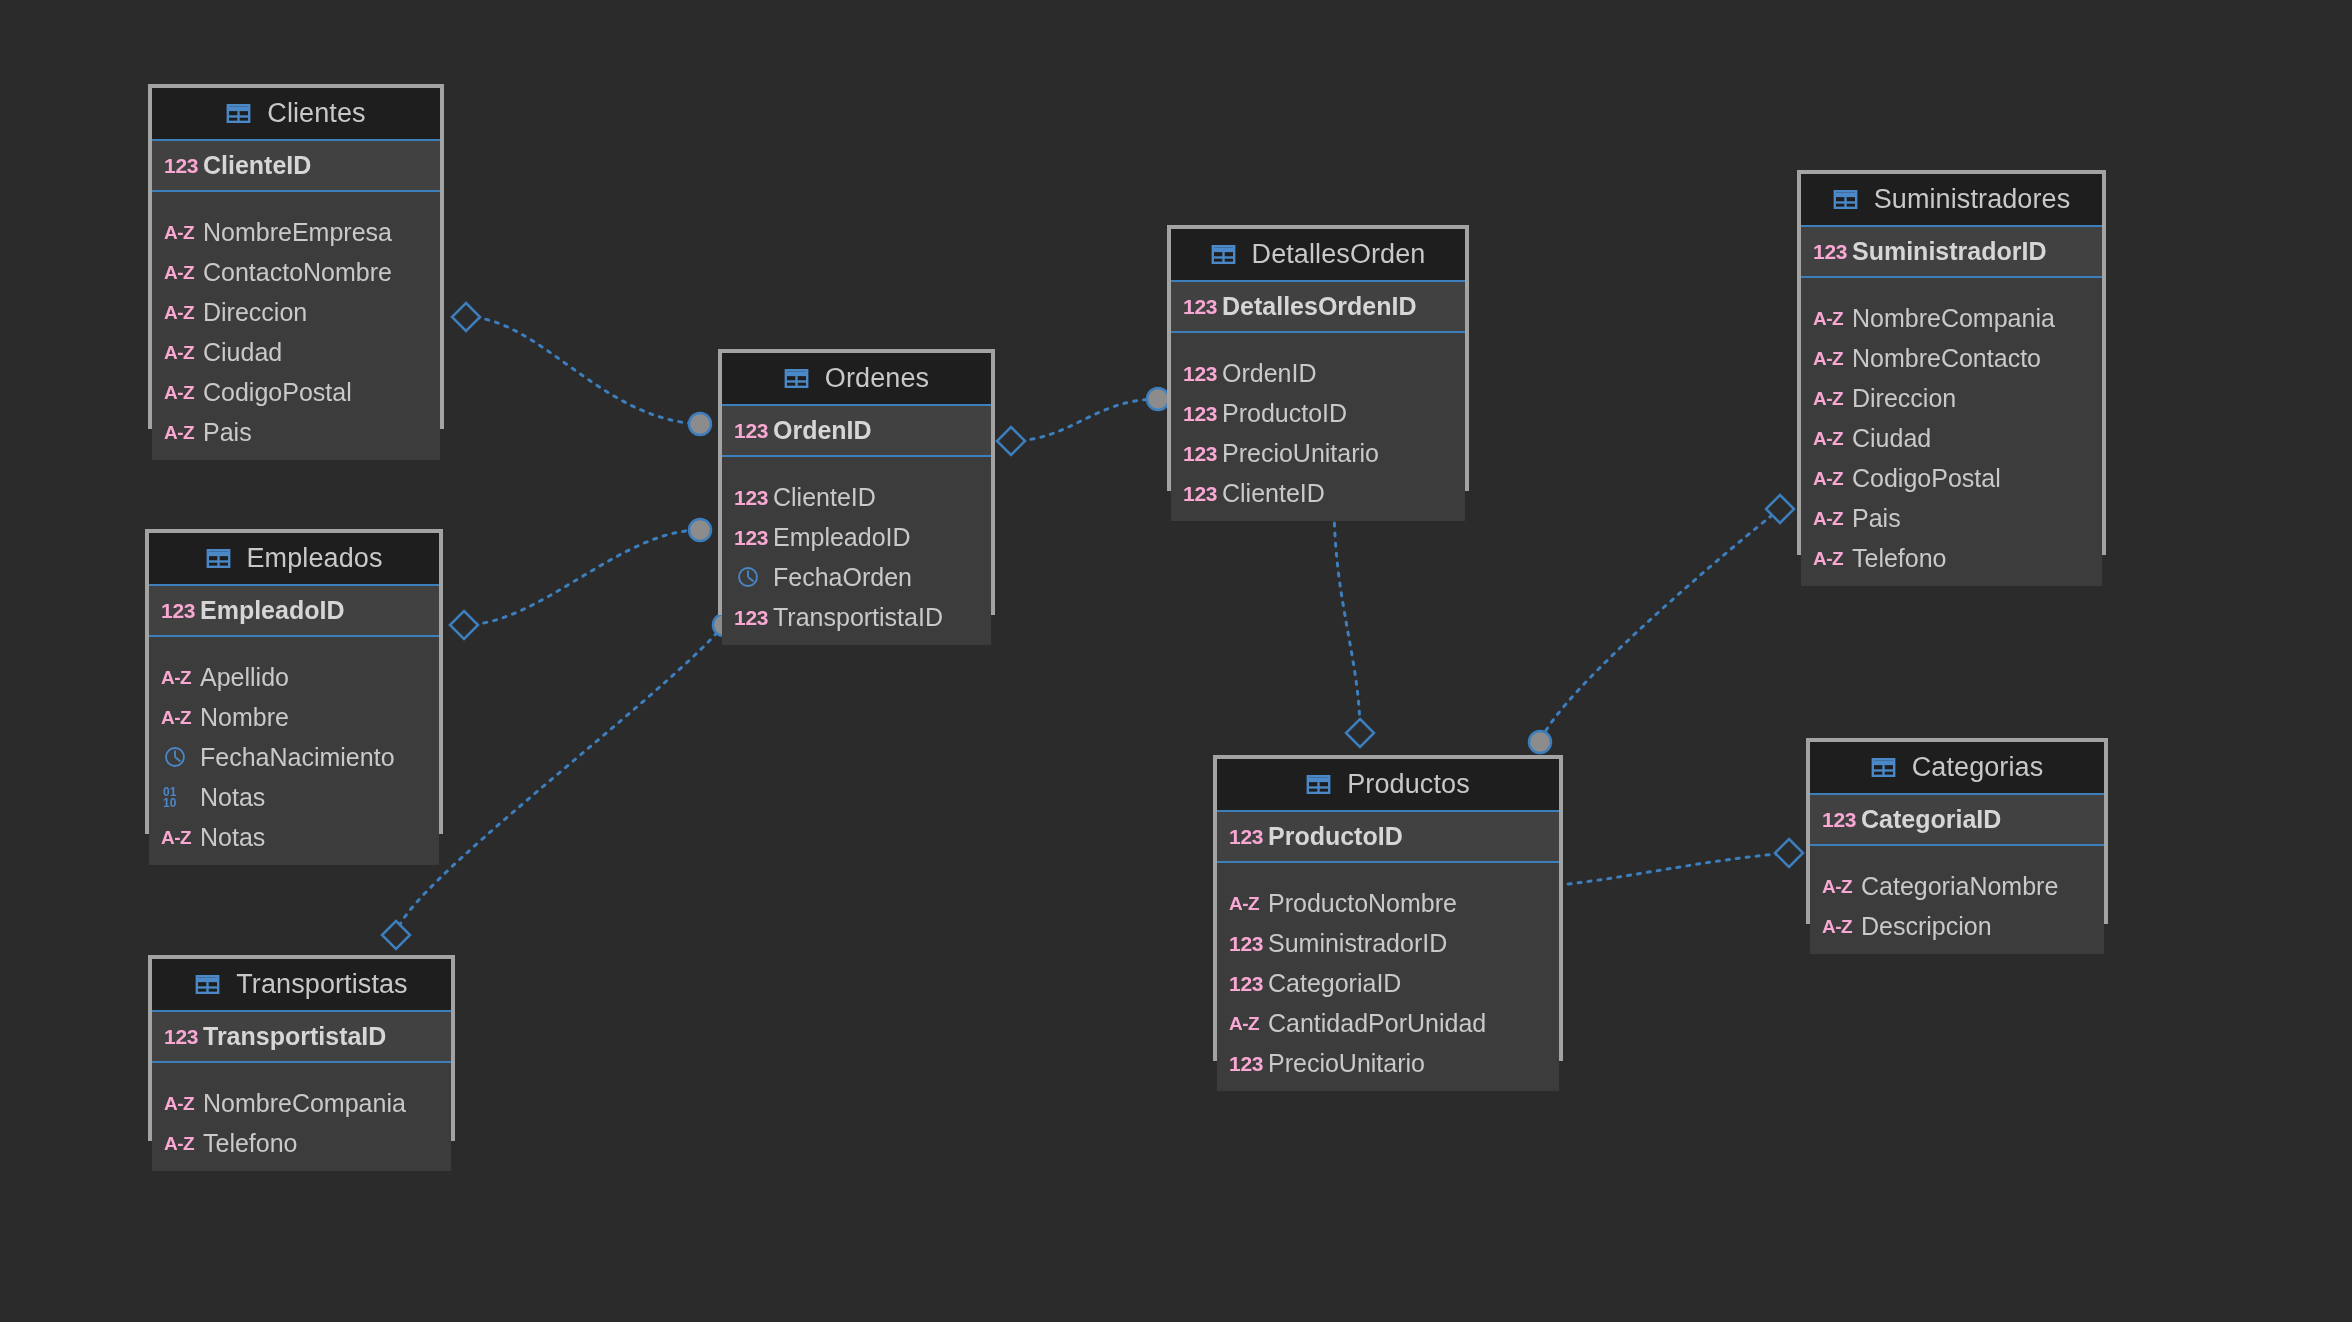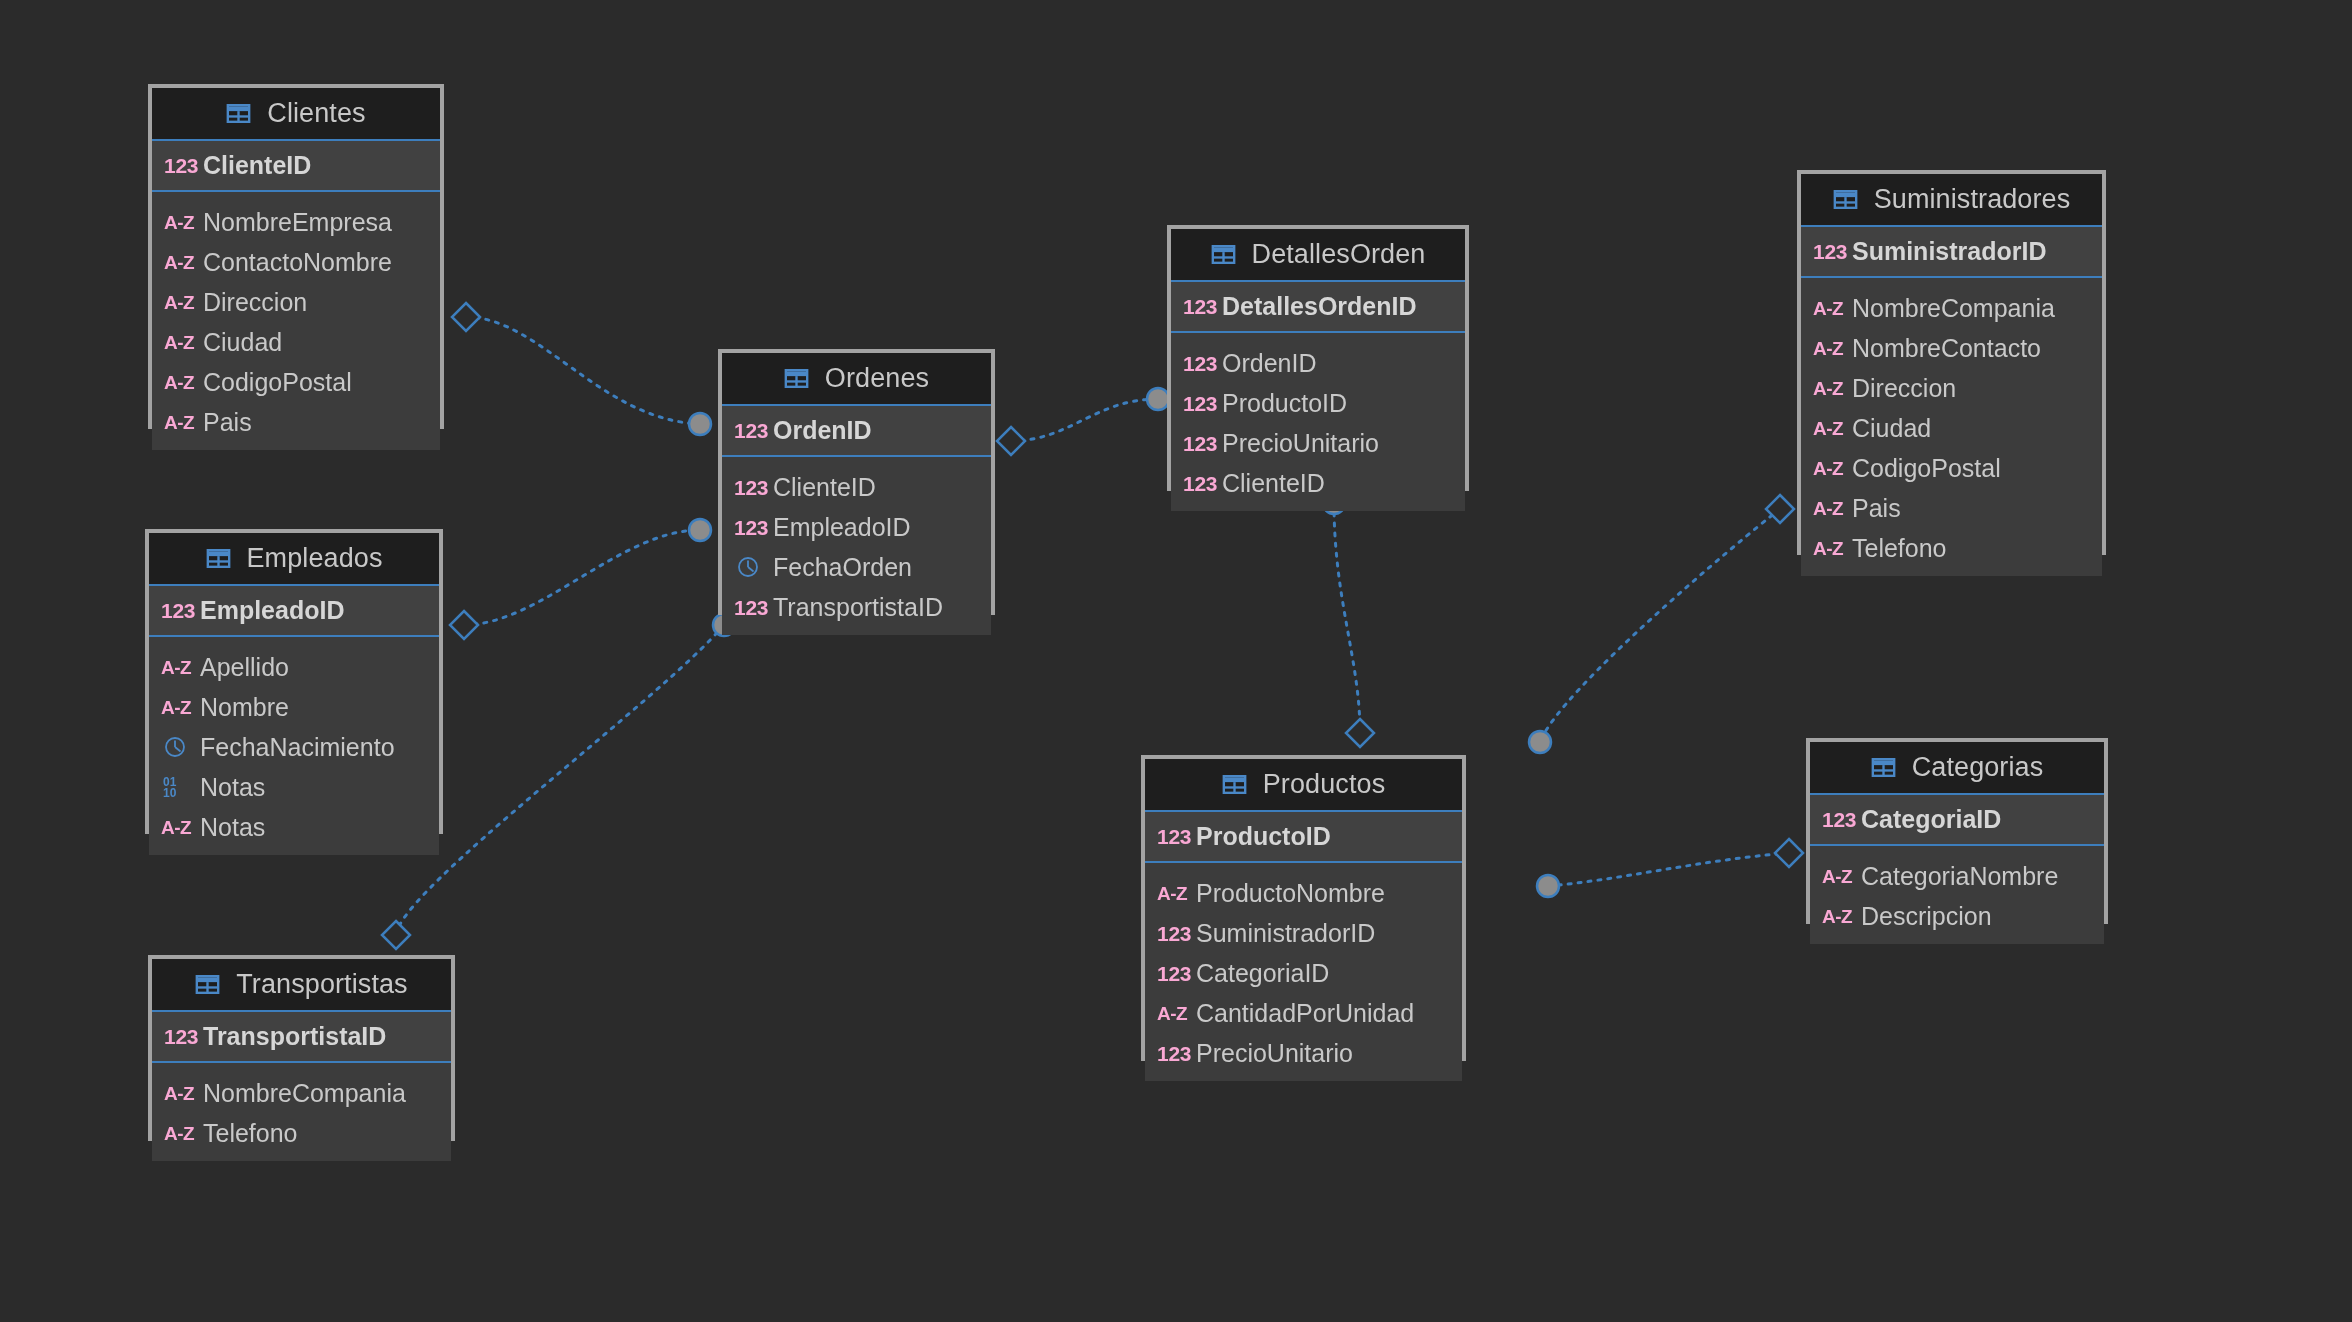--- a/index.html
+++ b/index.html
@@ -68,21 +68,21 @@
 
   .field {
     display: flex;
     align-items: center;
     height: 40px;
     padding-left: 12px;
     box-sizing: border-box;
     white-space: nowrap;
   }
   .pk-section .field { height: 49px; }
-  .field-section { padding-top: 10px; padding-bottom: 8px; }
+  .field-section { padding-top: 20px; padding-bottom: 8px; }
 
   .field-name {
     font-size: 25px;
     color: #c9c9c9;
     line-height: 1;
     margin-left: 9px;
   }
   .field.pk .field-name {
     font-weight: bold;
     color: #d6d6d6;
@@ -351,21 +351,21 @@
           <div class="field">
             <span class="type-icon icon-123">123</span>
             <span class="field-name">PrecioUnitario</span>
           </div>
           <div class="field">
             <span class="type-icon icon-123">123</span>
             <span class="field-name">ClienteID</span>
           </div>
         </div>
       </div>
-      <div class="entity" style="left: 1141px; top: 755px; width: 325px; height: 306px;">
+      <div class="entity" style="left: 1213px; top: 755px; width: 350px; height: 306px;">
         <div class="entity-header">
           <span class="type-icon">
             <svg class="grid-icon" viewBox="0 0 20 16">
               <rect x="1" y="1" width="18" height="14" fill="none" stroke="#4a88c7" stroke-width="2"></rect>
               <rect x="2" y="2" width="16" height="4" fill="#4a88c7"></rect>
               <line x1="10" y1="6" x2="10" y2="15" stroke="#4a88c7" stroke-width="2"></line>
               <line x1="1" y1="10.5" x2="19" y2="10.5" stroke="#4a88c7" stroke-width="2"></line>
             </svg>
           </span>
           <span class="entity-title">Productos</span>

